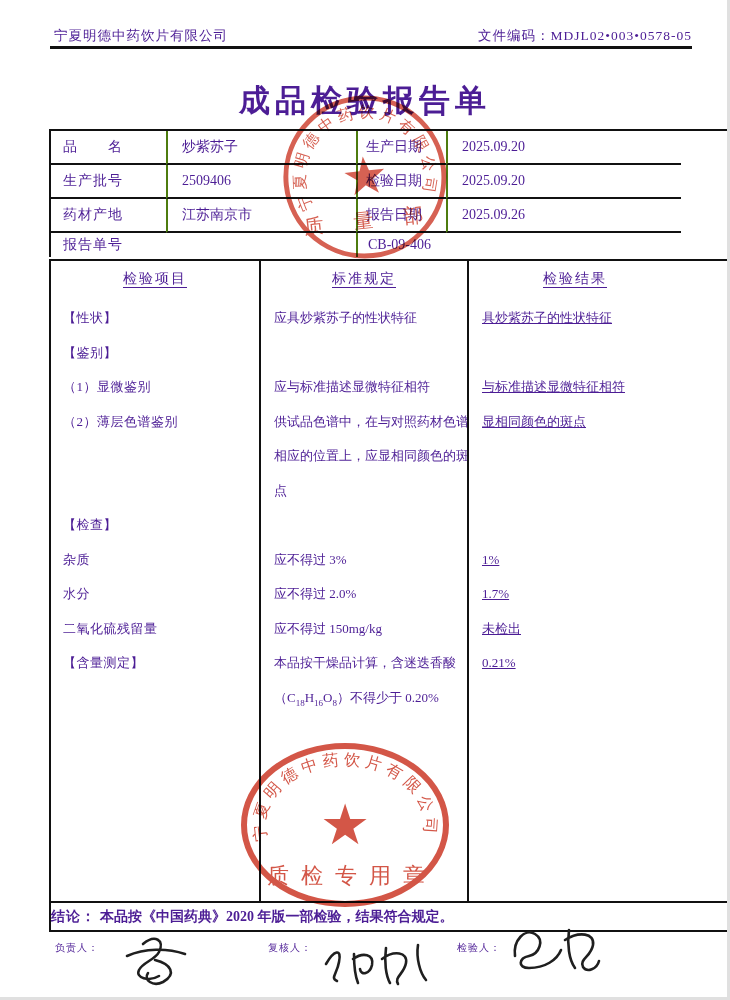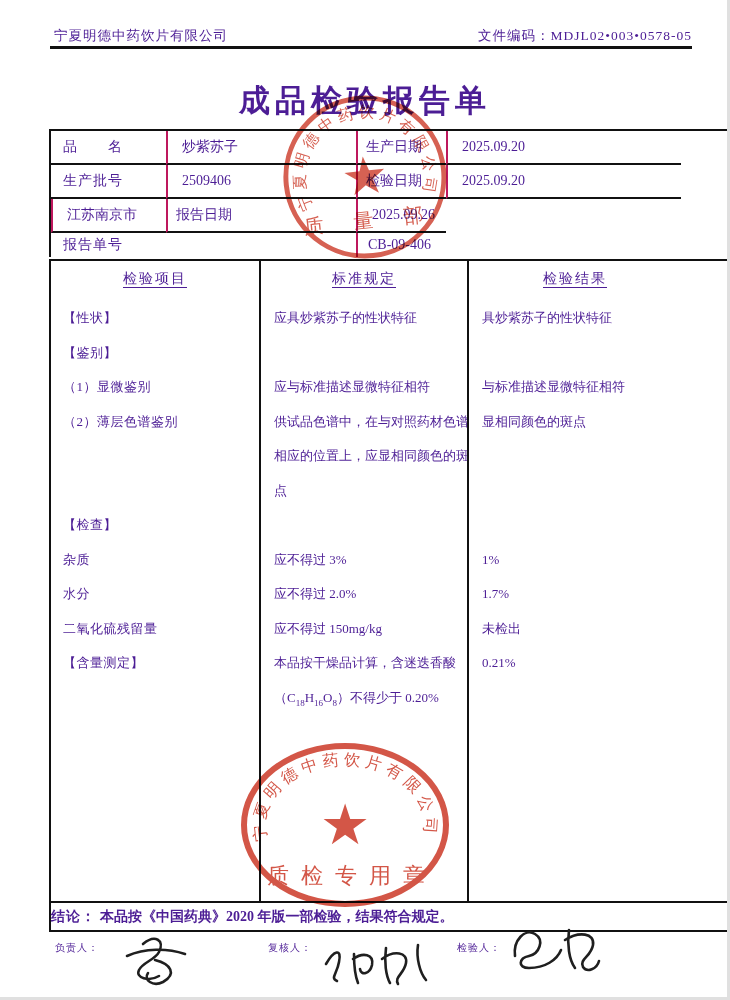--- a/index.html
+++ b/index.html
@@ -17,42 +17,42 @@
          font-weight:bold;letter-spacing:5px;}
 
   
   .info-table{position:absolute;left:49px;top:129px;width:702px;box-sizing:border-box;
               border:2px solid #111;border-bottom:none;display:grid;
               grid-template-columns:115px 190px 90px 235px;grid-template-rows:34px 34px 34px 24px;
               font-size:14px;}
   .info-table .cell{display:flex;align-items:center;box-sizing:border-box;white-space:nowrap;}
   .info-table .cell{border-bottom:2px solid #111;}
   .info-table .r4{border-bottom:none;}
-  .info-table .bl{border-left:2px solid #be185d;}
+  .info-table .bl{border-left:2px solid #4d7c0f;}
   .info-table .lab{padding-left:12px;letter-spacing:1px;}
   .info-table .val{padding-left:14px;}
   .info-table .lab2{padding-left:8px;}
   .info-table .rep-lab{grid-column:1/3;padding-left:12px;letter-spacing:1px;}
   .info-table .rep-no{grid-column:3/5;padding-left:10px;}
 
   
   .main-table{position:absolute;left:49px;top:259px;width:684px;height:673px;box-sizing:border-box;
               border:2px solid #111;font-size:13px;}
   .mt-grid{display:grid;grid-template-columns:208px 208px 214px;}
   .mt-head{height:36px;}
   .mt-head .hc{display:flex;align-items:center;justify-content:center;box-sizing:border-box;}
   .mt-head .hc span{font-size:14px;letter-spacing:2px;text-decoration:underline;text-underline-offset:4px;}
   .mt-body{height:604px;}
   .mt-body .bc{box-sizing:border-box;padding-top:4px;overflow:hidden;}
   .bl2{border-left:2px solid #111;}
   .mt-head .bl2,.mt-body .bl2{border-left:2px solid #111;}
   .line{height:34.5px;line-height:34.5px;white-space:nowrap;}
   .c-item .line{padding-left:12px;letter-spacing:0.5px;}
   .c-spec .line{padding-left:13px;}
-  .c-res  .line{padding-left:13px;}
+  .c-res  .line{padding-left:13px;text-decoration:underline;}
   sub{font-size:9px;}
   .concl{height:29px;box-sizing:border-box;border-top:2px solid #111;display:flex;align-items:center;
          padding-left:0;font-size:14px;white-space:nowrap;font-weight:bold;}
   .concl b{letter-spacing:1px;margin-right:4px;}
 
   
   .sig-label{position:absolute;top:941px;font-size:10px;letter-spacing:1px;}
   .sig-svg{position:absolute;}
   .sig-svg path{stroke:#1f1f1f;stroke-width:2.6;fill:none;stroke-linecap:round;stroke-linejoin:round;}
 
@@ -79,20 +79,21 @@
     <div class="cell lab">品　　名</div>
     <div class="cell val bl">炒紫苏子</div>
     <div class="cell lab2 bl">生产日期</div>
     <div class="cell val bl">2025.09.20</div>
 
     <div class="cell lab">生产批号</div>
     <div class="cell val bl">2509406</div>
     <div class="cell lab2 bl">检验日期</div>
     <div class="cell val bl">2025.09.20</div>
 
+    <div class="cell lab">药材产地</div>
     <div class="cell val bl">江苏南京市</div>
     <div class="cell lab2 bl">报告日期</div>
     <div class="cell val bl">2025.09.26</div>
 
     <div class="cell rep-lab r4">报告单号</div>
     <div class="cell rep-no r4 bl">CB-09-406</div>
   </div>
 
   <div class="main-table">
     <div class="mt-grid mt-head">

